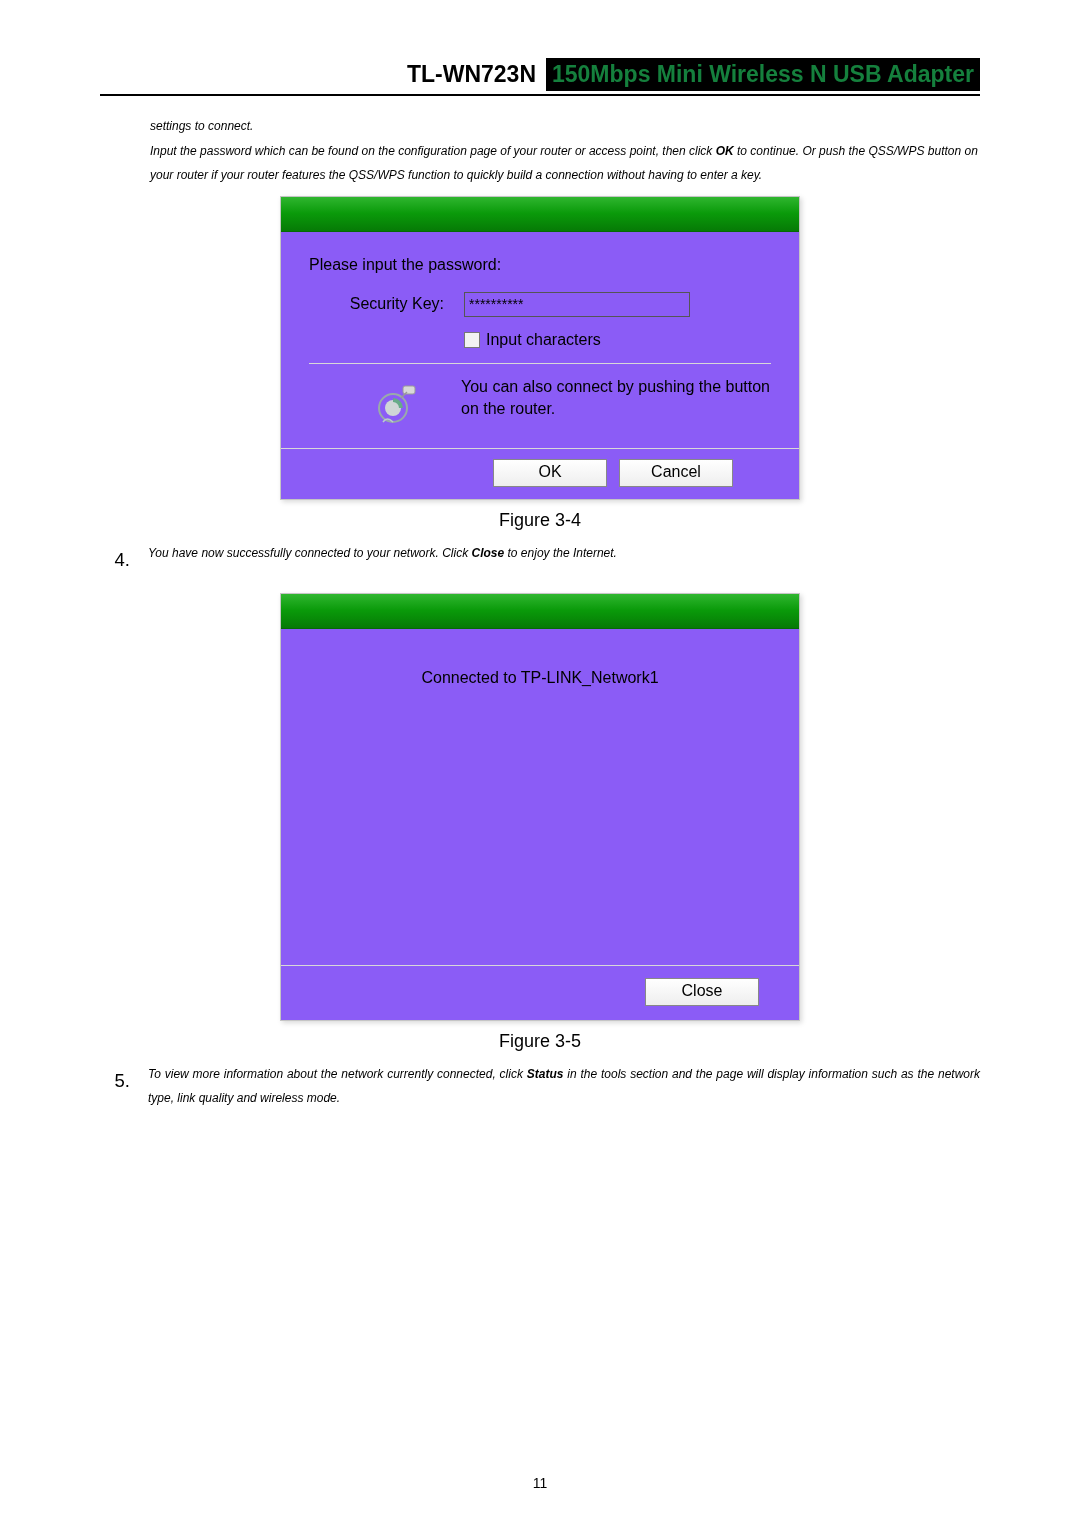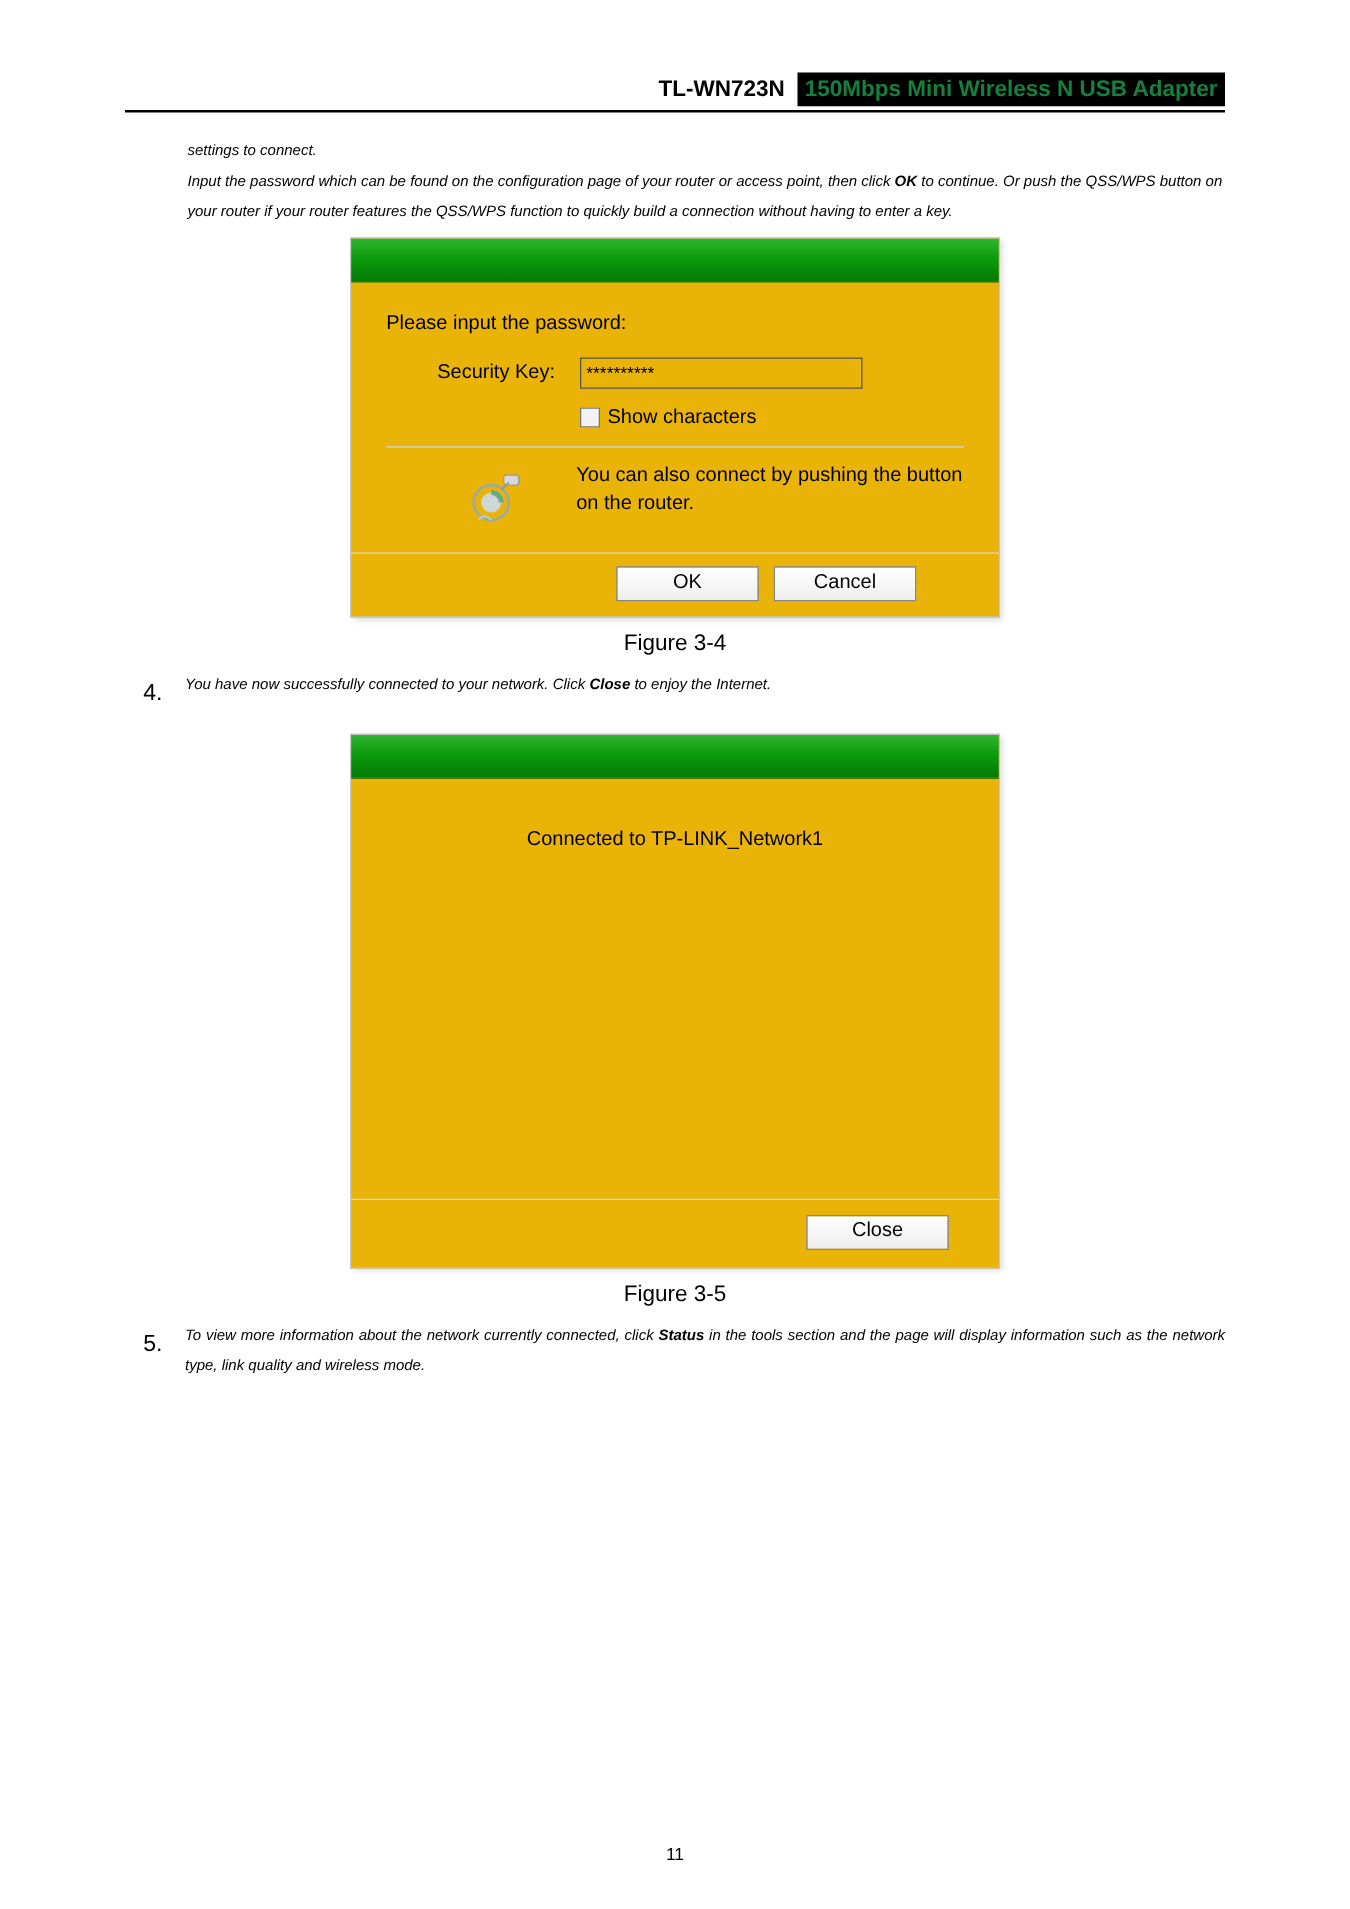--- a/index.html
+++ b/index.html
@@ -17,21 +17,21 @@
     padding: 58px 100px 0 100px;
   }
   .top-header {
     display: flex;
     justify-content: flex-end;
     align-items: center;
     border-bottom: 2.5px solid #000;
     padding-bottom: 3px;
     margin-bottom: 18px;
     font-weight: bold;
-    font-size: 18px;
+    font-size: 23px;
   }
   .top-header .model {
     padding-right: 10px;
   }
   .top-header .subtitle {
     background: #000;
     color: #15803d;
     padding: 3px 6px;
   }
   .body-text {
@@ -61,21 +61,21 @@
   .list-content {
     flex: 1;
   }
   b { font-weight: bold; }
 
   
   .dialog {
     width: 518px;
     margin: 8px auto 0 auto;
     border: 1px solid #c5c5c5;
-    background: #eab308;
+    background: #8b5cf6;
     box-shadow: 2px 2px 5px rgba(0,0,0,0.15);
     font-size: 16px;
   }
   .dlg-header {
     height: 34px;
     background: linear-gradient(to bottom, #2fb62f 0%, #0a9a0a 48%, #067a06 100%);
     border-bottom: 1px solid #066a06;
   }
   .dlg-body {
     padding: 24px 28px 18px 28px;
@@ -208,21 +208,21 @@
     <div class="dlg-body">
       <div class="dlg-prompt">Please input the password:</div>
       <div class="row">
         <div class="lbl">Security Key:</div>
         <div class="ctrl">
           <div class="pw-input">**********</div>
         </div>
       </div>
       <div class="chk-wrap">
         <span class="chk"></span>
-        <span>Show characters</span>
+        <span>Input characters</span>
       </div>
       <hr class="hr">
       <div class="wps-row">
         <span class="wps-icon">
           <svg viewBox="0 0 54 54" width="54" height="54">
             <circle cx="24" cy="32" r="14" fill="none" stroke="#9aa" stroke-width="2"></circle>
             <circle cx="24" cy="32" r="8" fill="#cfd6d6"></circle>
             <path d="M24 24 A8 8 0 0 1 32 32" fill="none" stroke="#6a8" stroke-width="4"></path>
             <rect x="34" y="10" width="12" height="8" rx="2" fill="#d8d8d8" stroke="#999"></rect>
             <line x1="32" y1="22" x2="38" y2="16" stroke="#999" stroke-width="1.5"></line>

